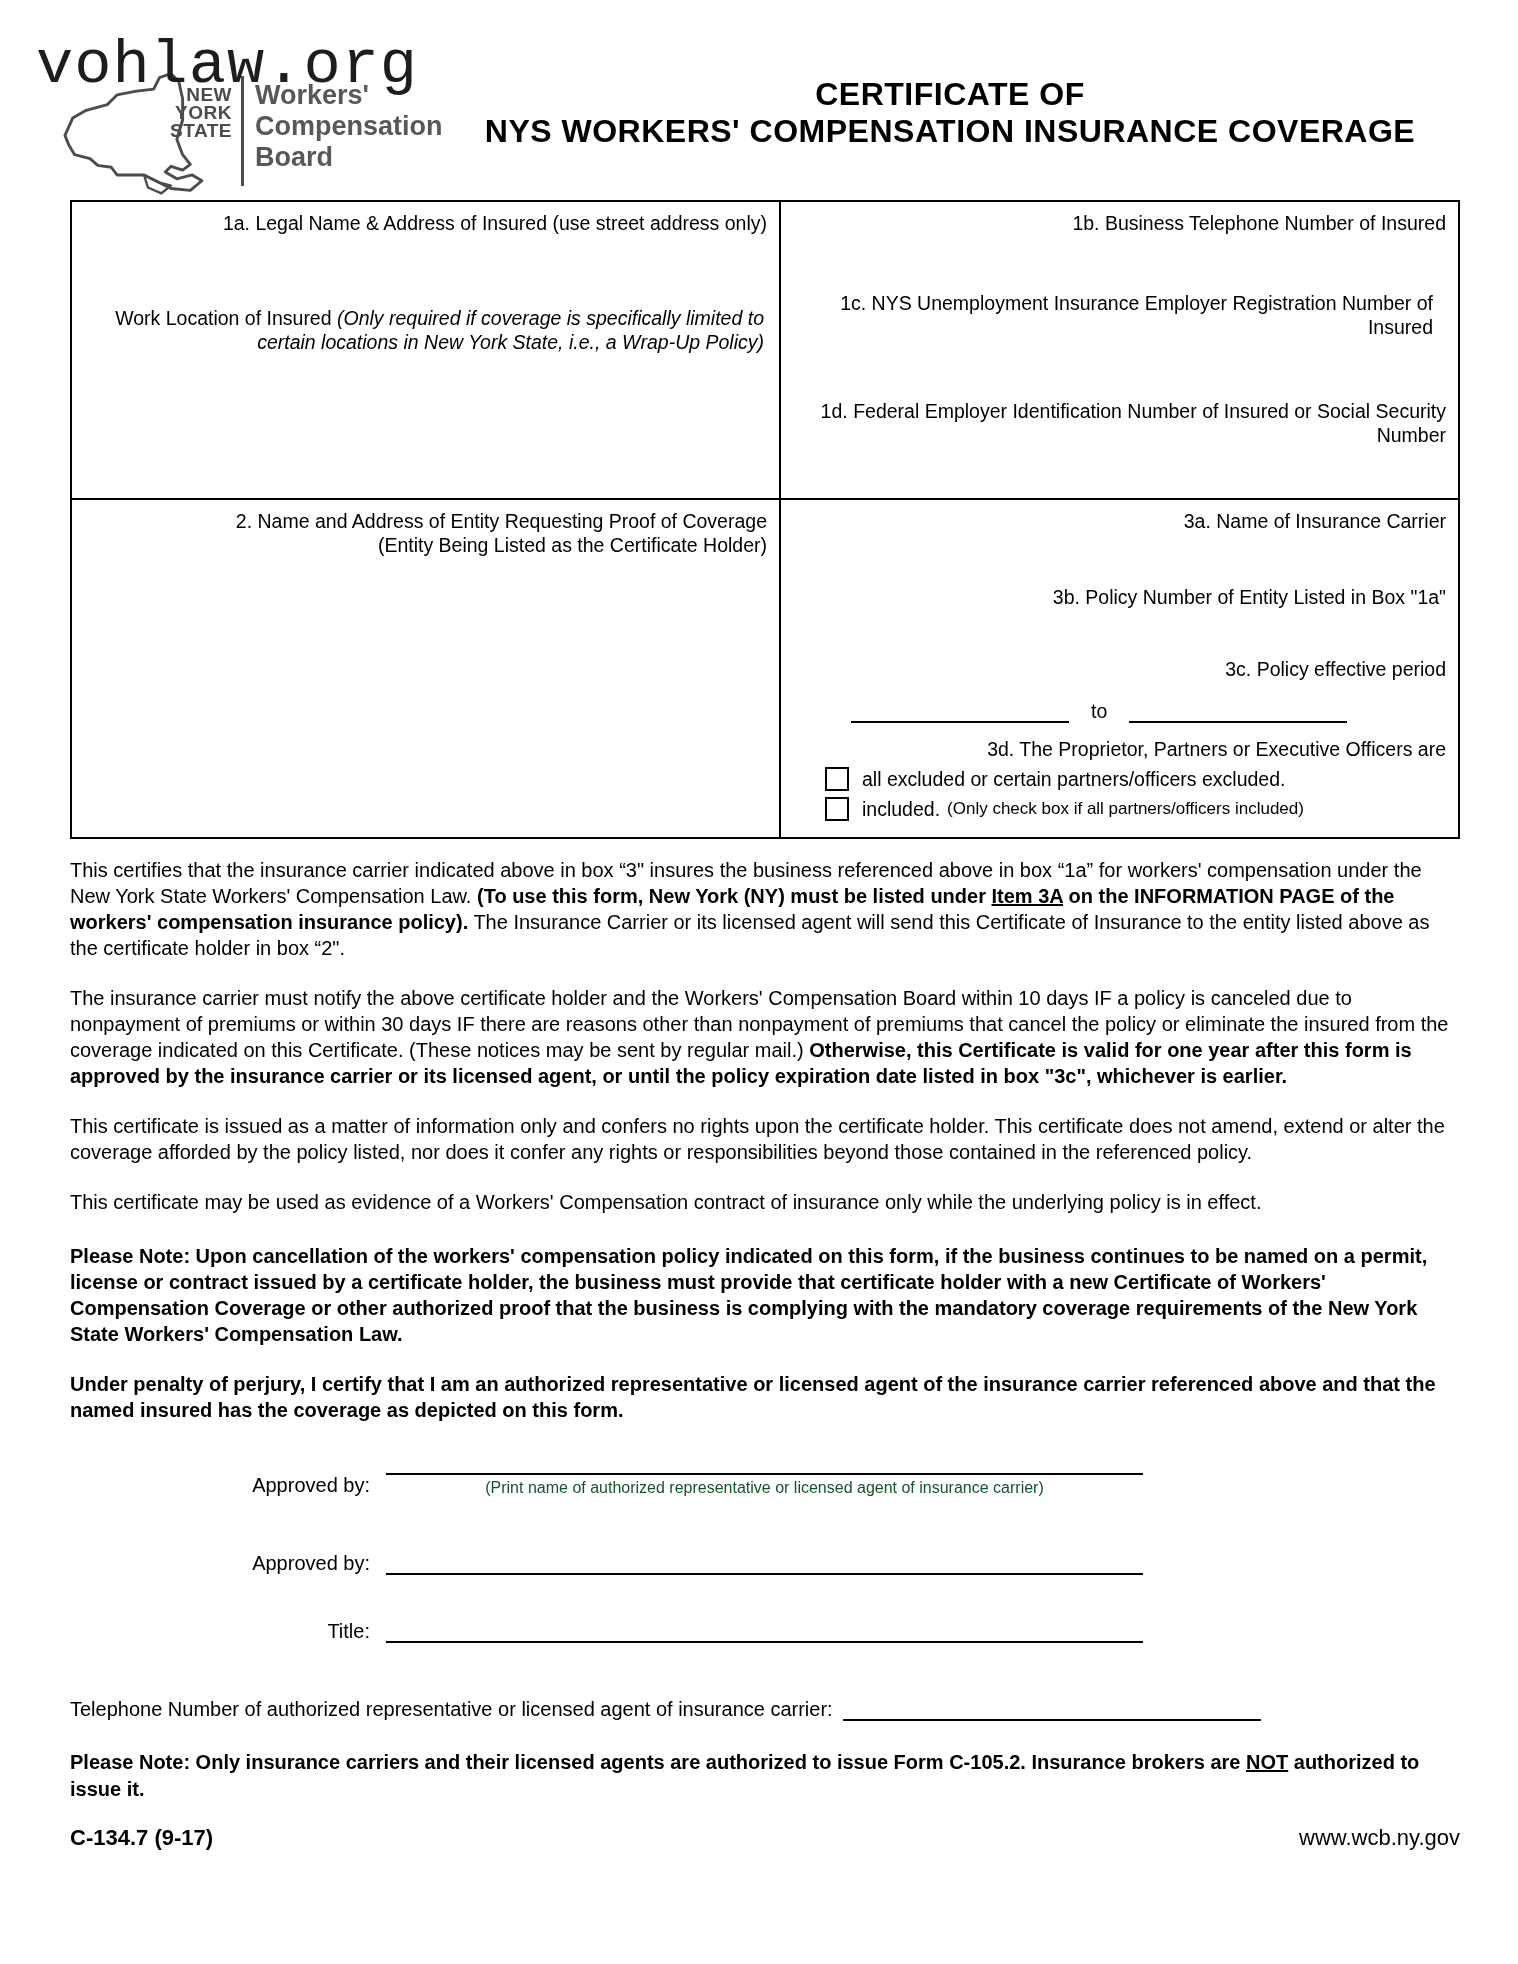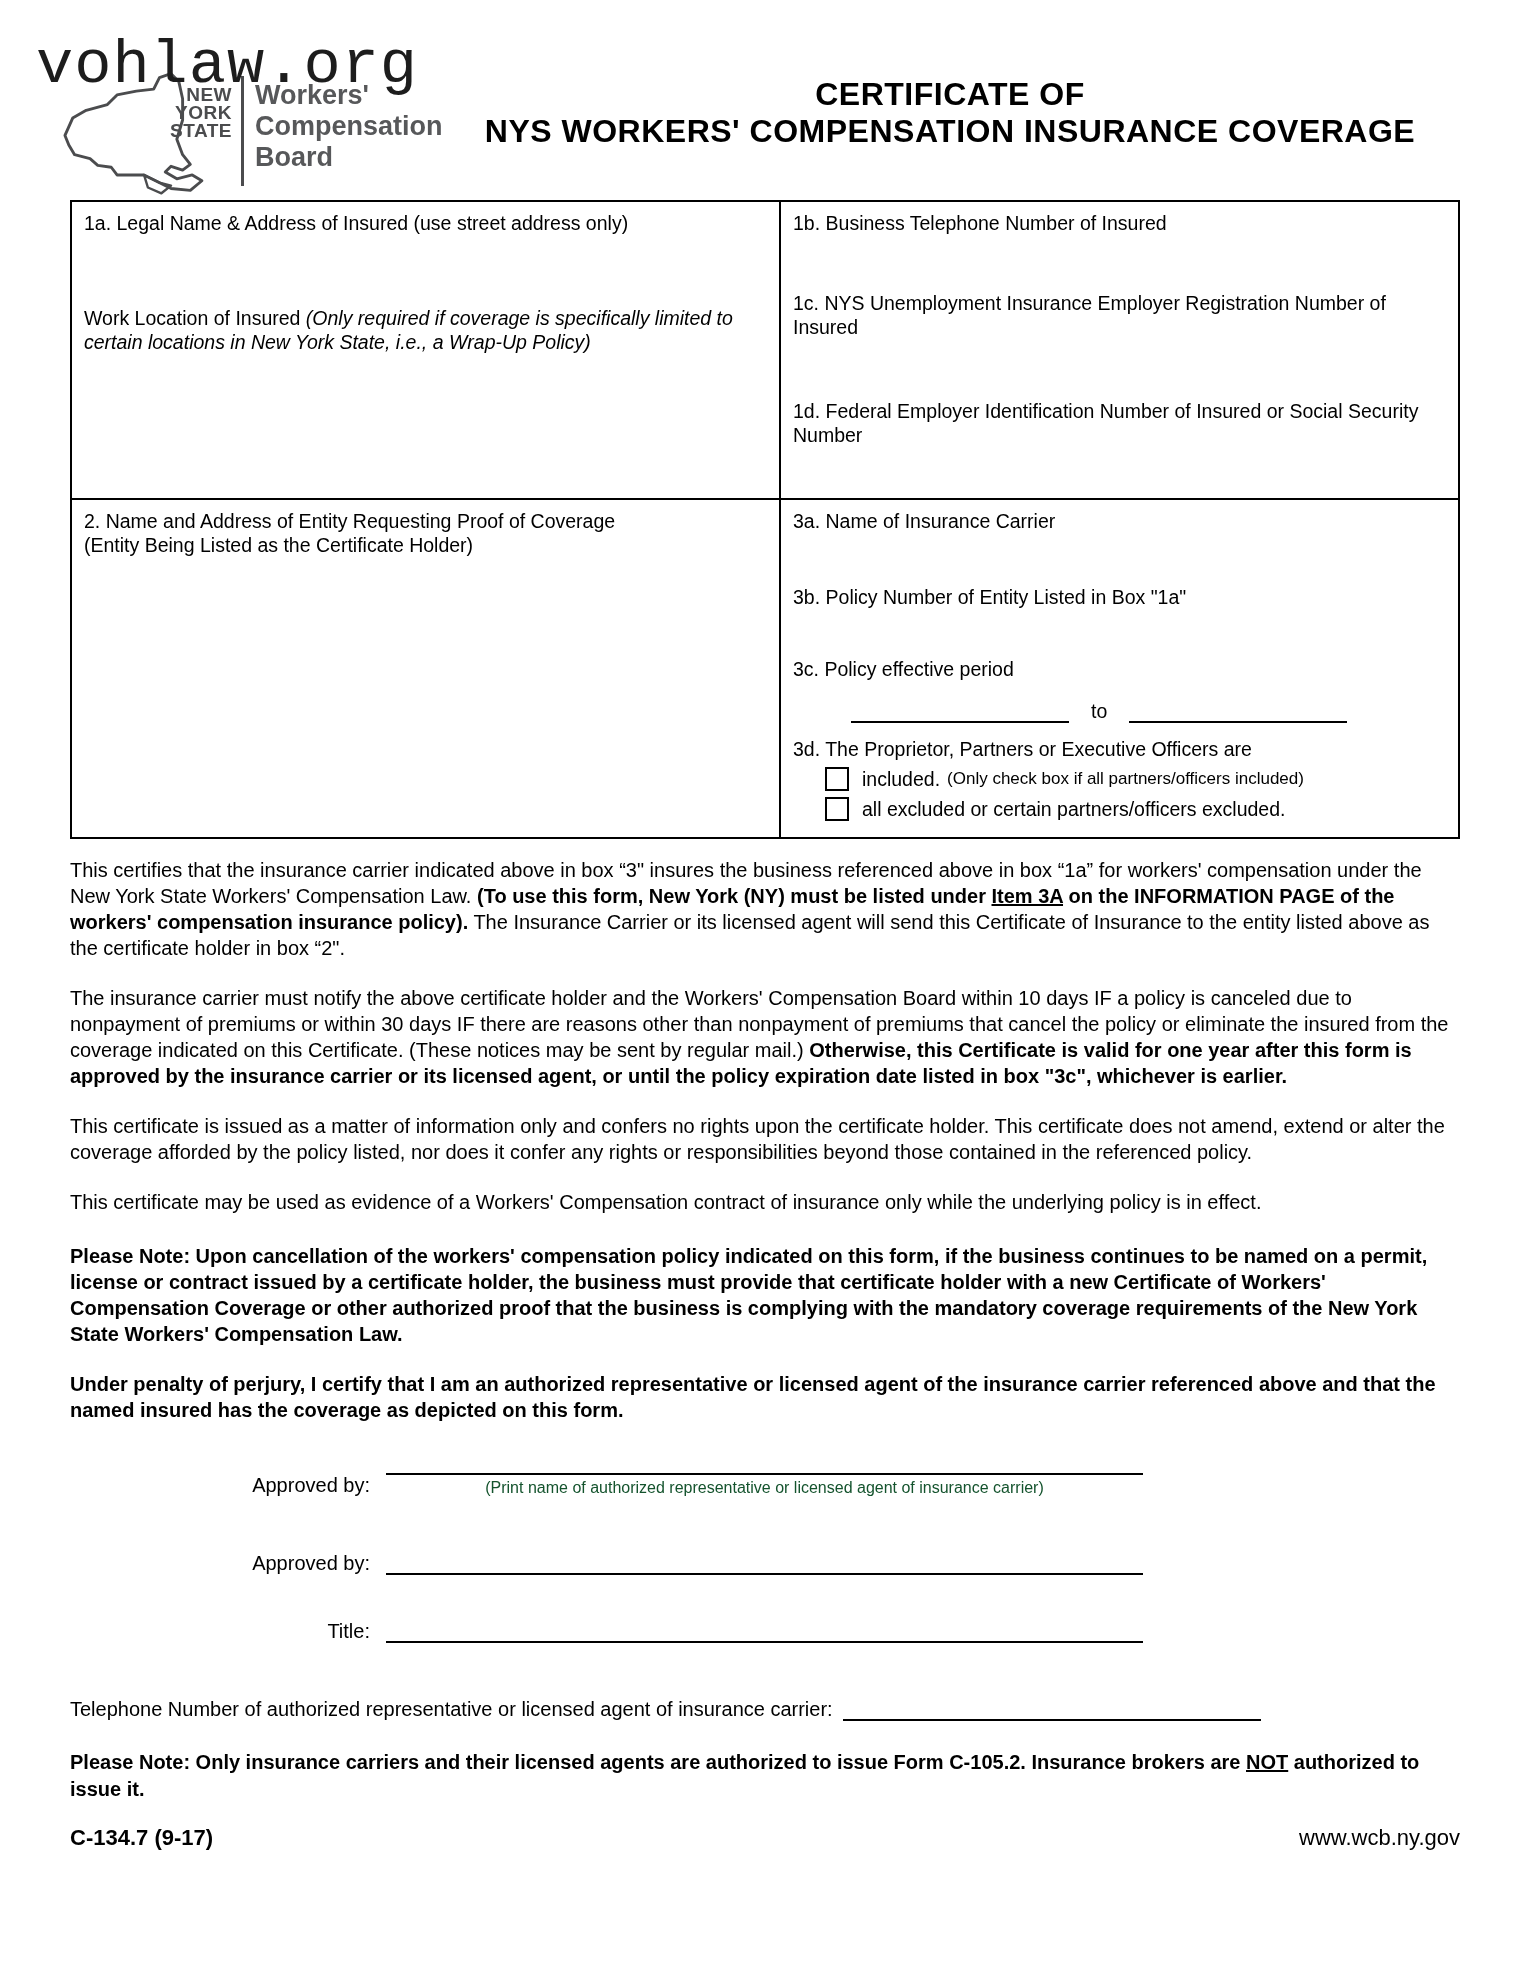--- a/index.html
+++ b/index.html
@@ -38,21 +38,21 @@
     font-weight:bold; font-size:32px; line-height:37px; letter-spacing:0.5px;
   }
   
   .content { margin-left:70px; width:1390px; }
   
   .form-table {
     display:grid;
     grid-template-columns:709px 1fr;
     grid-template-rows:298px 337px;
     border:2.5px solid #000;
-    font-size:19.5px; line-height:24px;
+    font-size:19.5px; line-height:24px;text-align:right;
   }
   .cell { padding:9px 12px; }
   .cell.c-left { border-right:2.5px solid #000; }
   .cell.r-top { border-bottom:2.5px solid #000; }
   .work-loc { margin-top:71px; max-width:680px; }
   .lbl-1c { margin-top:56px; max-width:640px; }
   .lbl-1d { margin-top:60px; max-width:655px; }
   .lbl-3b { margin-top:52px; }
   .lbl-3c { margin-top:48px; }
   .period-row { display:flex; align-items:flex-end; margin:18px 0 0 58px; white-space:nowrap; }
@@ -154,26 +154,26 @@
         <div class="lbl-3b">3b. Policy Number of Entity Listed in Box "1a"</div>
         <div class="lbl-3c">3c. Policy effective period</div>
         <div class="period-row">
           <span class="blank-line line-start"></span>
           <span class="to-label">to</span>
           <span class="blank-line line-end"></span>
         </div>
         <div class="lbl-3d">3d. The Proprietor, Partners or Executive Officers are</div>
         <div class="cb-row">
           <span class="checkbox"></span>
+          <span>all excluded or certain partners/officers excluded.</span>
+        </div>
+        <div class="cb-row">
+          <span class="checkbox"></span>
           <span>included.</span>
           <span class="cb-note">(Only check box if all partners/officers included)</span>
-        </div>
-        <div class="cb-row">
-          <span class="checkbox"></span>
-          <span>all excluded or certain partners/officers excluded.</span>
         </div>
       </div>
     </div>
 
     <p class="first"><span>This certifies that the insurance carrier indicated above in box “3" insures the business referenced above in box “1a” for workers' compensation under the New York State Workers' Compensation Law. </span><b><span>(To use this form, New York (NY) must be listed under </span><u>Item 3A</u><span> on the INFORMATION PAGE of the workers' compensation insurance policy).</span></b><span> The Insurance Carrier or its licensed agent will send this Certificate of Insurance to the entity listed above as the certificate holder in box “2".</span></p>
 
     <p><span>The insurance carrier must notify the above certificate holder and the Workers' Compensation Board within 10 days IF a policy is canceled due to nonpayment of premiums or within 30 days IF there are reasons other than nonpayment of premiums that cancel the policy or eliminate the insured from the coverage indicated on this Certificate. (These notices may be sent by regular mail.) </span><b>Otherwise, this Certificate is valid for one year after this form is approved by the insurance carrier or its licensed agent, or until the policy expiration date listed in box "3c", whichever is earlier.</b></p>
 
     <p>This certificate is issued as a matter of information only and confers no rights upon the certificate holder. This certificate does not amend, extend or alter the coverage afforded by the policy listed, nor does it confer any rights or responsibilities beyond those contained in the referenced policy.</p>
 

